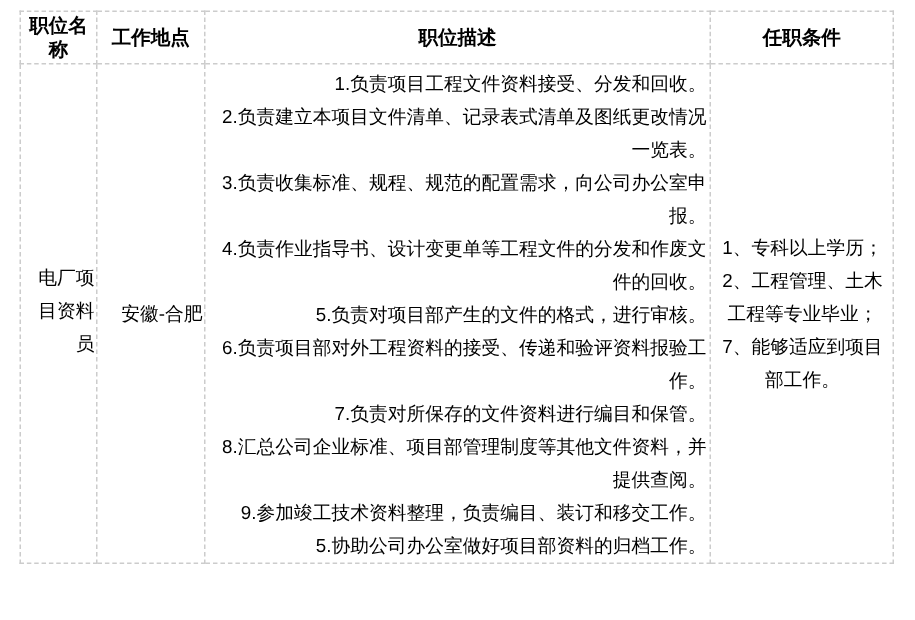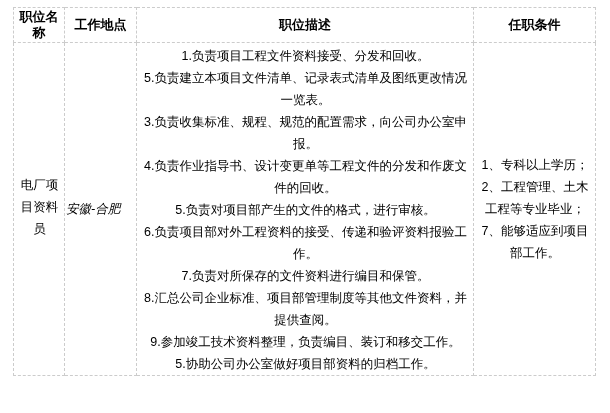--- a/index.html
+++ b/index.html
@@ -50,36 +50,35 @@
     text-align: center;
     vertical-align: middle;
   }
 
   
   tr.job-row { height: 332px; }
   td.position-cell {
     font-size: 12.5px;
     line-height: 22px;
     vertical-align: middle;
-    text-align: center;
+    text-align: right;
     padding: 0 1px 4px 2px;
   }
   td.location-cell {
     font-size: 12.5px;
     line-height: 22px;
     vertical-align: middle;
-    text-align: left;
+    text-align: right;
     padding: 0 1px;
-    font-style: italic;
   }
   td.duties-cell {
     font-size: 12.5px;
     line-height: 22px;
     vertical-align: top;
-    text-align: center;
+    text-align: right;
     padding: 2px 2px 0 3px;
   }
   td.requirements-cell {
     font-size: 12.5px;
     line-height: 22px;
     vertical-align: middle;
     text-align: center;
     padding: 0 2px 0 3px;
   }
   .duty-line, .req-line {
@@ -106,21 +105,21 @@
       </tr>
 
 
       <tr class="job-row">
         <td class="position-cell">电厂项目资料员</td>
 
         <td class="location-cell">安徽-合肥</td>
 
         <td class="duties-cell">
           <span class="duty-line">1.负责项目工程文件资料接受、分发和回收。</span>
-          <span class="duty-line">5.负责建立本项目文件清单、记录表式清单及图纸更改情况一览表。</span>
+          <span class="duty-line">2.负责建立本项目文件清单、记录表式清单及图纸更改情况一览表。</span>
           <span class="duty-line">3.负责收集标准、规程、规范的配置需求，向公司办公室申报。</span>
           <span class="duty-line">4.负责作业指导书、设计变更单等工程文件的分发和作废文件的回收。</span>
           <span class="duty-line">5.负责对项目部产生的文件的格式，进行审核。</span>
           <span class="duty-line">6.负责项目部对外工程资料的接受、传递和验评资料报验工作。</span>
           <span class="duty-line">7.负责对所保存的文件资料进行编目和保管。</span>
           <span class="duty-line">8.汇总公司企业标准、项目部管理制度等其他文件资料，并提供查阅。</span>
           <span class="duty-line">9.参加竣工技术资料整理，负责编目、装订和移交工作。</span>
           <span class="duty-line">5.协助公司办公室做好项目部资料的归档工作。</span>
         </td>
 

